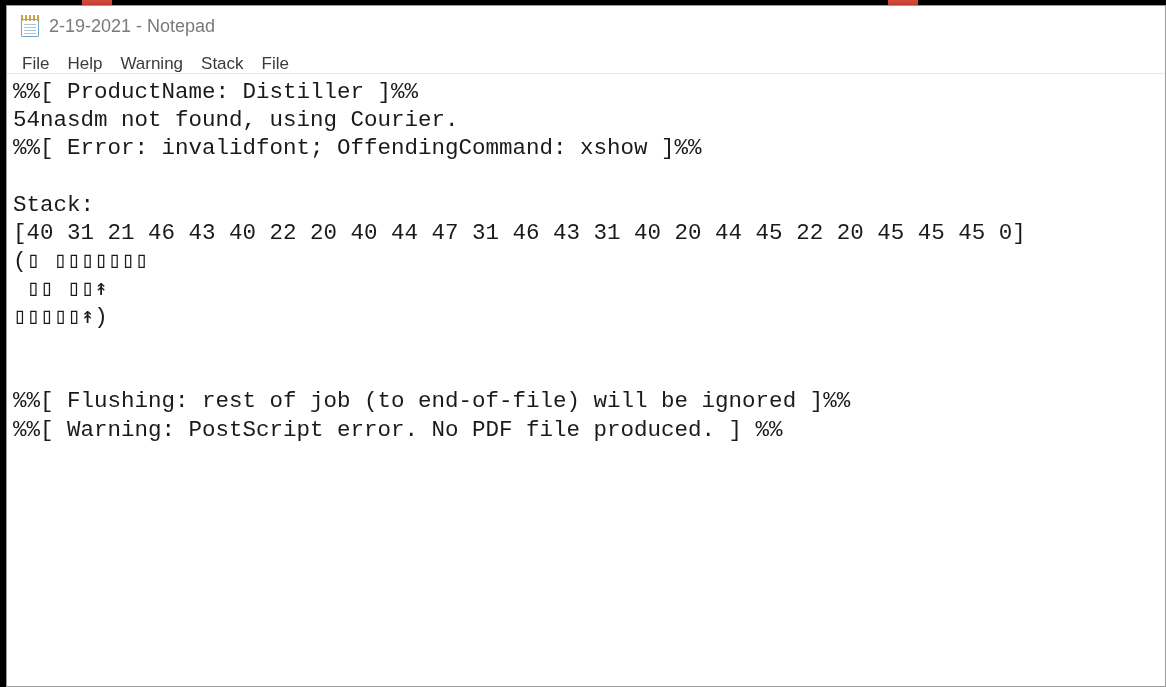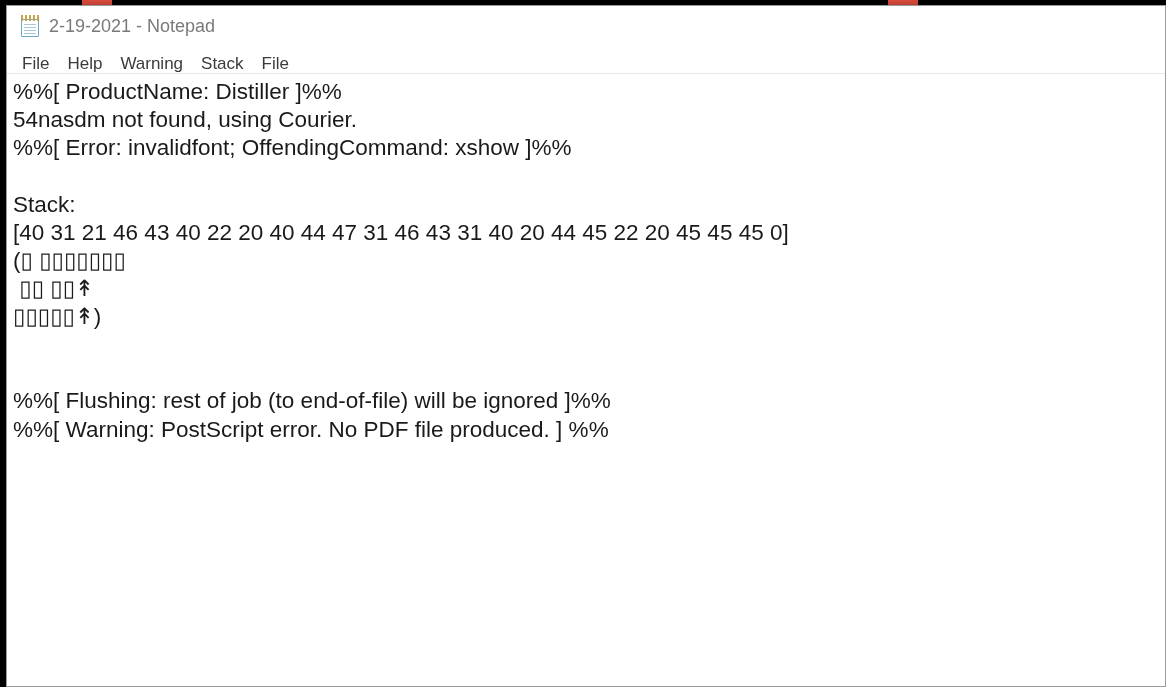--- a/index.html
+++ b/index.html
@@ -80,21 +80,21 @@
     color: #3b3b3b;
   }
   .menubar .menu-item {
     padding: 2px 9px;
     cursor: default;
     margin-top: 8px;
   }
   .content {
     flex: 1;
     padding: 4px 20px 0 6px;
-    font-family: Liberation Sans, sans-serif;
+    font-family: Liberation Mono, monospace;
     font-size: 22.5px;
     line-height: 1.25;
     color: #1a1a1a;
     white-space: pre-wrap;
     word-break: break-all;
     overflow: hidden;
   }
 </style>
 </head>
 <body>

